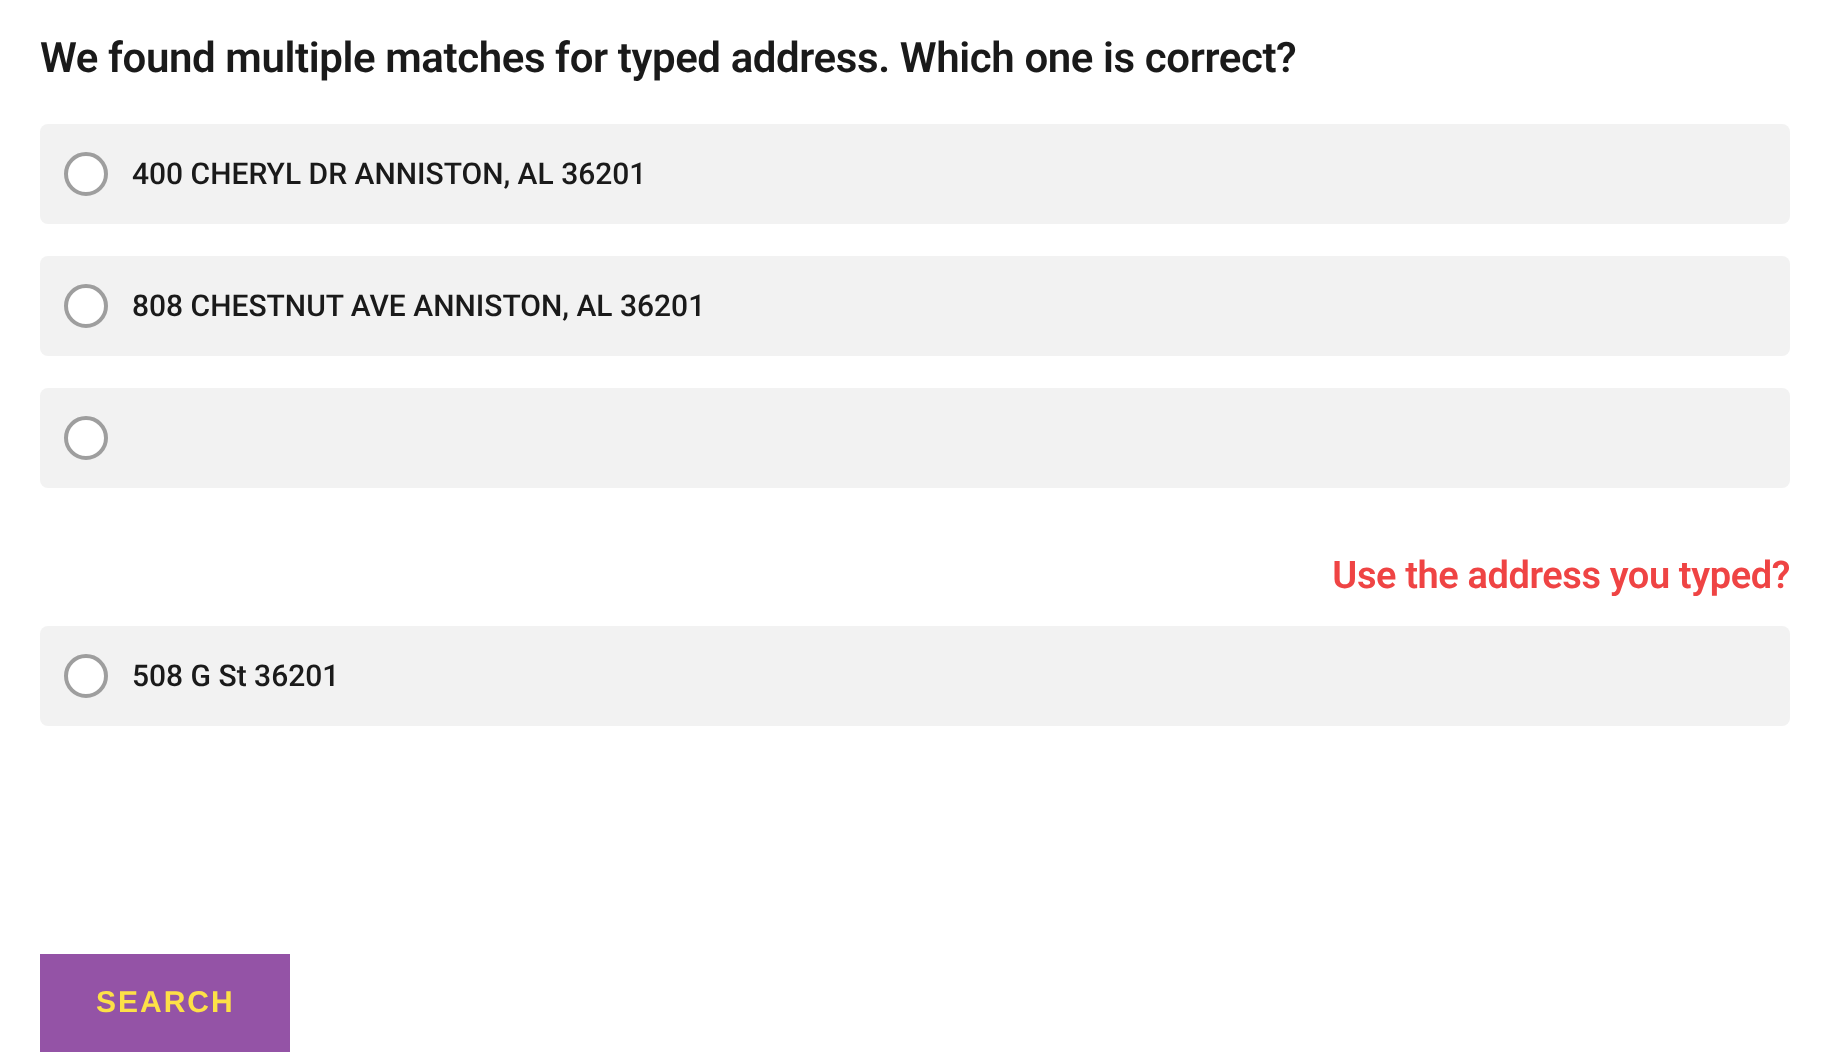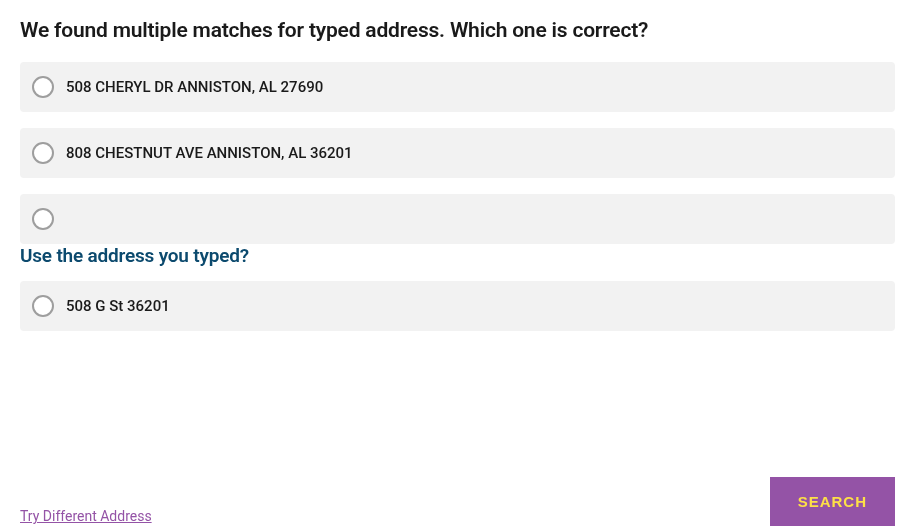--- a/index.html
+++ b/index.html
@@ -47,23 +47,25 @@
       display: inline-block;
     }
     .option-label {
       font-size: 15px;
       color: #1a1a1a;
       font-weight: 500;
     }
     .subheading {
       font-size: 19px;
       font-weight: 600;
-      color: #0c4a6e;
+      color: #ef4444;
+      margin-top: 32px;
       margin-bottom: 14px;
       letter-spacing: -0.2px;
+      text-align: right;
     }
     .footer {
       position: absolute;
       bottom: 0;
       left: 20px;
       right: 20px;
       display: flex;
       align-items: flex-end;
       justify-content: space-between;
       padding-bottom: 4px;
@@ -88,36 +90,35 @@
     }
   </style>
 </head>
 <body>
 
 <h1 class="heading">We found multiple matches for typed address. Which one is correct?</h1>
 
 <div class="option-list">
   <label class="option-row">
     <span class="radio"></span>
-    <span class="option-label">508 CHERYL DR ANNISTON, AL 27690</span>
+    <span class="option-label">400 CHERYL DR ANNISTON, AL 36201</span>
   </label>
   <label class="option-row">
     <span class="radio"></span>
     <span class="option-label">808 CHESTNUT AVE ANNISTON, AL 36201</span>
   </label>
   <label class="option-row">
     <span class="radio"></span>
   </label>
 </div>
 
 <h2 class="subheading">Use the address you typed?</h2>
 
 <div class="option-list">
   <label class="option-row">
     <span class="radio"></span>
     <span class="option-label">508 G St 36201</span>
   </label>
 </div>
 
 <div class="footer">
-  <a class="link">Try Different Address</a>
   <button class="search-btn">SEARCH</button>
 </div>
 
 </body></html>

